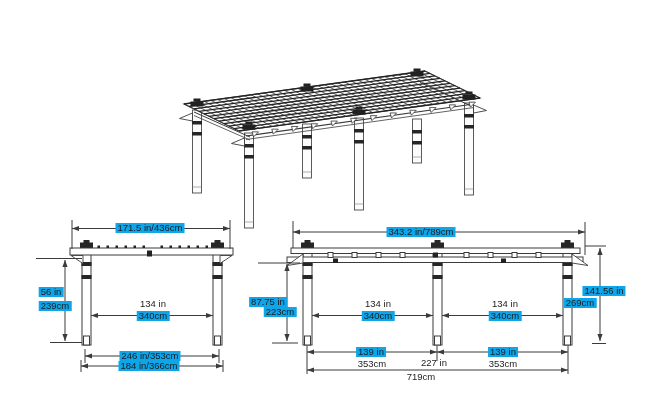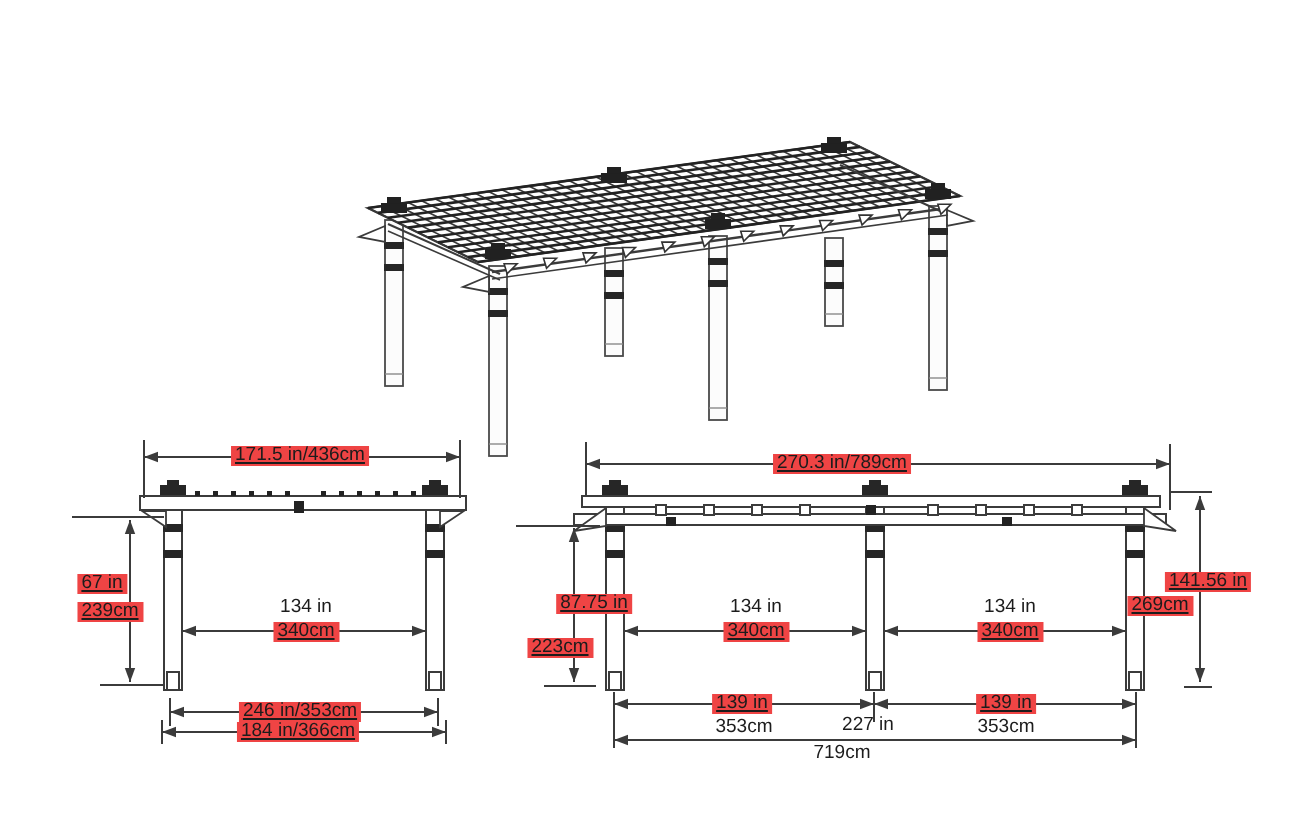--- a/index.html
+++ b/index.html
@@ -1,21 +1,21 @@
 <!DOCTYPE html>
 <html><head>
 <meta charset="utf-8">
 <style>
   html,body{margin:0;padding:0;background:#fff;}
   .canvas{position:relative;width:655px;height:417px;background:#fff;overflow:hidden;
           font-family:"Liberation Sans","DejaVu Sans",sans-serif;}
   .canvas svg{position:absolute;left:0;top:0;}
   .lbl{position:absolute;transform:translate(-50%,-50%);white-space:nowrap;
        font-size:9.5px;line-height:10px;color:#1c1c1c;z-index:5;}
-  .bg{background:#ef4444;padding:0 2px;text-decoration:underline;}
+  .bg{background:#0ea5e9;padding:0 2px;}
 </style>
 </head>
 <body>
 
 <div class="canvas">
   <svg id="art" width="655" height="417" viewBox="0 0 655 417">
     <g id="g3d">
         <rect x="192.5" y="110" width="9" height="83" fill="#fcfcfc" stroke="#4a4a4a" stroke-width="0.9"></rect>
         <rect x="192" y="121" width="10" height="3.5" fill="#262626" stroke="none" stroke-width="1"></rect>
         <rect x="192" y="132" width="10" height="3.5" fill="#262626" stroke="none" stroke-width="1"></rect>
@@ -243,30 +243,30 @@
         <polygon points="568,370 561,367.4 561,372.6" fill="#3b3b3b" stroke="none"></polygon>
         <line x1="585" y1="246" x2="606" y2="246" stroke="#3b3b3b" stroke-width="1"></line>
         <line x1="592" y1="343.5" x2="606" y2="343.5" stroke="#3b3b3b" stroke-width="1"></line>
         <line x1="600" y1="248" x2="600" y2="341" stroke="#3b3b3b" stroke-width="1"></line>
         <polygon points="600,248 597.4,255 602.6,255" fill="#3b3b3b" stroke="none"></polygon>
         <polygon points="600,341 597.4,334 602.6,334" fill="#3b3b3b" stroke="none"></polygon>
       </g>
   </svg>
 
   <div class="lbl bg" style="left:150px;top:228px">171.5 in/436cm</div>
-  <div class="lbl bg" style="left:51px;top:292px">67 in</div>
+  <div class="lbl bg" style="left:51px;top:292px">56 in</div>
   <div class="lbl bg" style="left:55px;top:306px">239cm</div>
   <div class="lbl" style="left:153px;top:304px">134 in</div>
   <div class="lbl bg" style="left:153px;top:316px">340cm</div>
   <div class="lbl bg" style="left:150px;top:356px">246 in/353cm</div>
   <div class="lbl bg" style="left:149px;top:366px">184 in/366cm</div>
 
-  <div class="lbl bg" style="left:421px;top:232px">270.3 in/789cm</div>
-  <div class="lbl bg" style="left:297px;top:302px">87.75 in</div>
-  <div class="lbl bg" style="left:280px;top:324px">223cm</div>
+  <div class="lbl bg" style="left:421px;top:232px">343.2 in/789cm</div>
+  <div class="lbl bg" style="left:268px;top:302px">87.75 in</div>
+  <div class="lbl bg" style="left:280px;top:312px">223cm</div>
   <div class="lbl" style="left:378px;top:304px">134 in</div>
   <div class="lbl bg" style="left:378px;top:316px">340cm</div>
   <div class="lbl" style="left:505px;top:304px">134 in</div>
   <div class="lbl bg" style="left:505px;top:316px">340cm</div>
   <div class="lbl bg" style="left:371px;top:352px">139 in</div>
   <div class="lbl" style="left:372px;top:364px">353cm</div>
   <div class="lbl bg" style="left:503px;top:352px">139 in</div>
   <div class="lbl" style="left:503px;top:364px">353cm</div>
   <div class="lbl" style="left:434px;top:363px">227 in</div>
   <div class="lbl" style="left:421px;top:377px">719cm</div>

